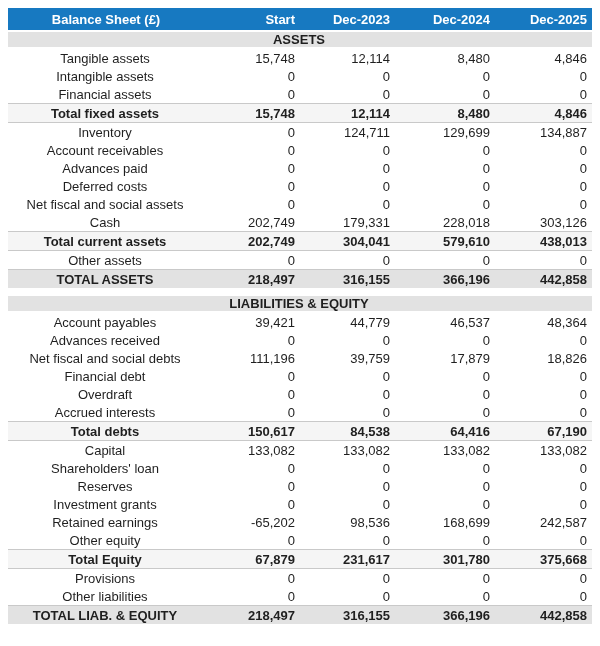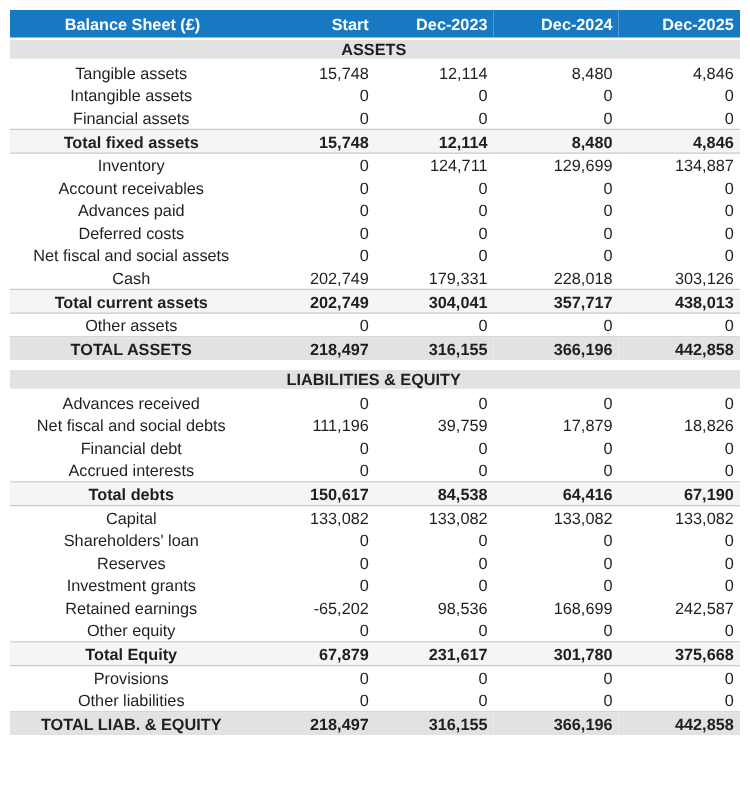--- a/index.html
+++ b/index.html
@@ -164,21 +164,21 @@
           <td class="label">Cash</td>
           <td class="num">202,749</td>
           <td class="num">179,331</td>
           <td class="num">228,018</td>
           <td class="num">303,126</td>
         </tr>
         <tr class="subtotal-row">
           <td class="label">Total current assets</td>
           <td class="num">202,749</td>
           <td class="num">304,041</td>
-          <td class="num">357,717</td>
+          <td class="num">579,610</td>
           <td class="num">438,013</td>
         </tr>
         <tr class="item-row">
           <td class="label">Other assets</td>
           <td class="num">0</td>
           <td class="num">0</td>
           <td class="num">0</td>
           <td class="num">0</td>
         </tr>
         <tr class="total-row">
@@ -188,35 +188,49 @@
           <td class="num">366,196</td>
           <td class="num">442,858</td>
         </tr>
         <tr class="gap-row">
           <td colspan="5"></td>
         </tr>
         <tr class="section-row">
           <td class="label" colspan="5">LIABILITIES &amp; EQUITY</td>
         </tr>
         <tr class="item-row">
+          <td class="label">Account payables</td>
+          <td class="num">39,421</td>
+          <td class="num">44,779</td>
+          <td class="num">46,537</td>
+          <td class="num">48,364</td>
+        </tr>
+        <tr class="item-row">
           <td class="label">Advances received</td>
           <td class="num">0</td>
           <td class="num">0</td>
           <td class="num">0</td>
           <td class="num">0</td>
         </tr>
         <tr class="item-row">
           <td class="label">Net fiscal and social debts</td>
           <td class="num">111,196</td>
           <td class="num">39,759</td>
           <td class="num">17,879</td>
           <td class="num">18,826</td>
         </tr>
         <tr class="item-row">
           <td class="label">Financial debt</td>
+          <td class="num">0</td>
+          <td class="num">0</td>
+          <td class="num">0</td>
+          <td class="num">0</td>
+        </tr>
+        <tr class="item-row">
+          <td class="label">Overdraft</td>
           <td class="num">0</td>
           <td class="num">0</td>
           <td class="num">0</td>
           <td class="num">0</td>
         </tr>
         <tr class="item-row">
           <td class="label">Accrued interests</td>
           <td class="num">0</td>
           <td class="num">0</td>
           <td class="num">0</td>

